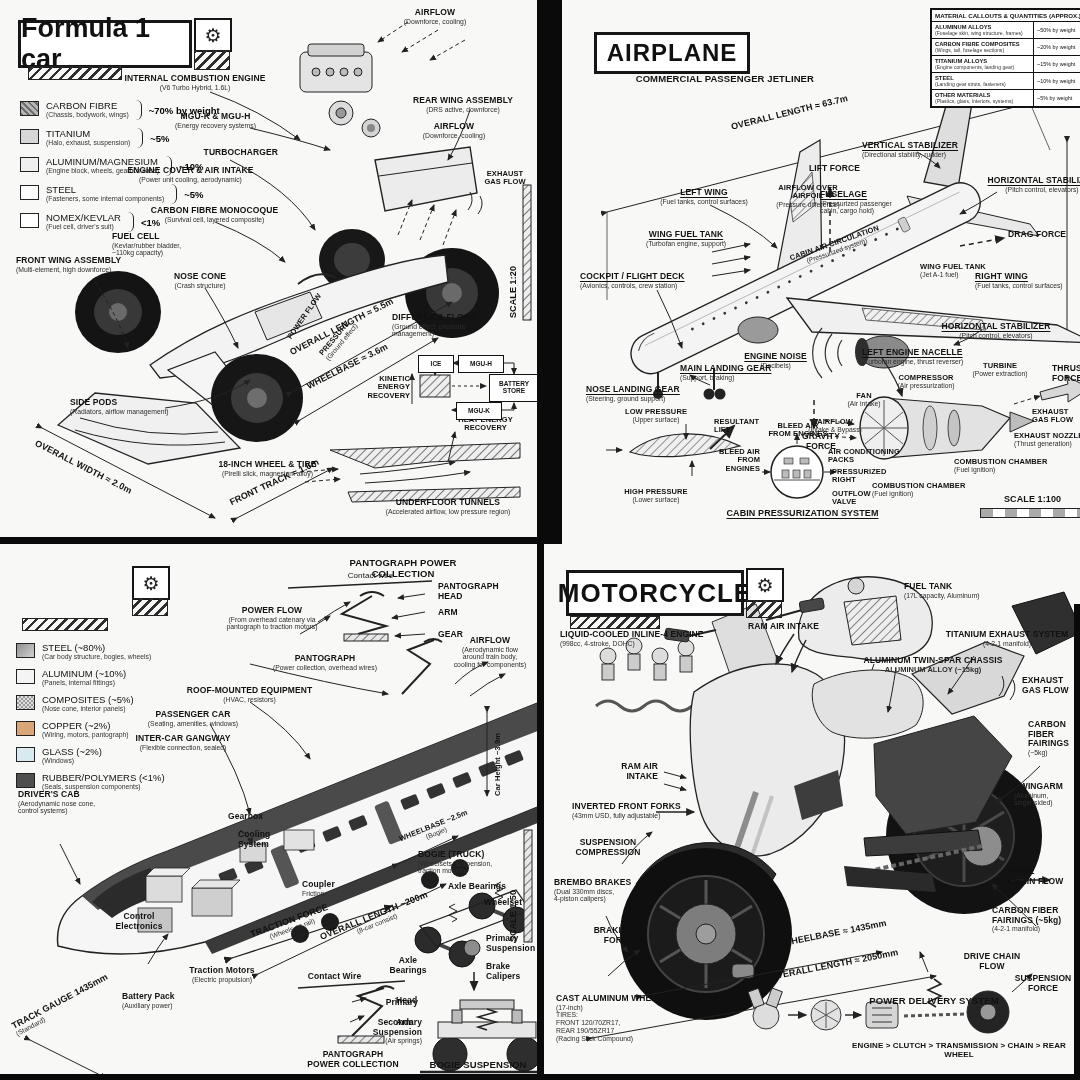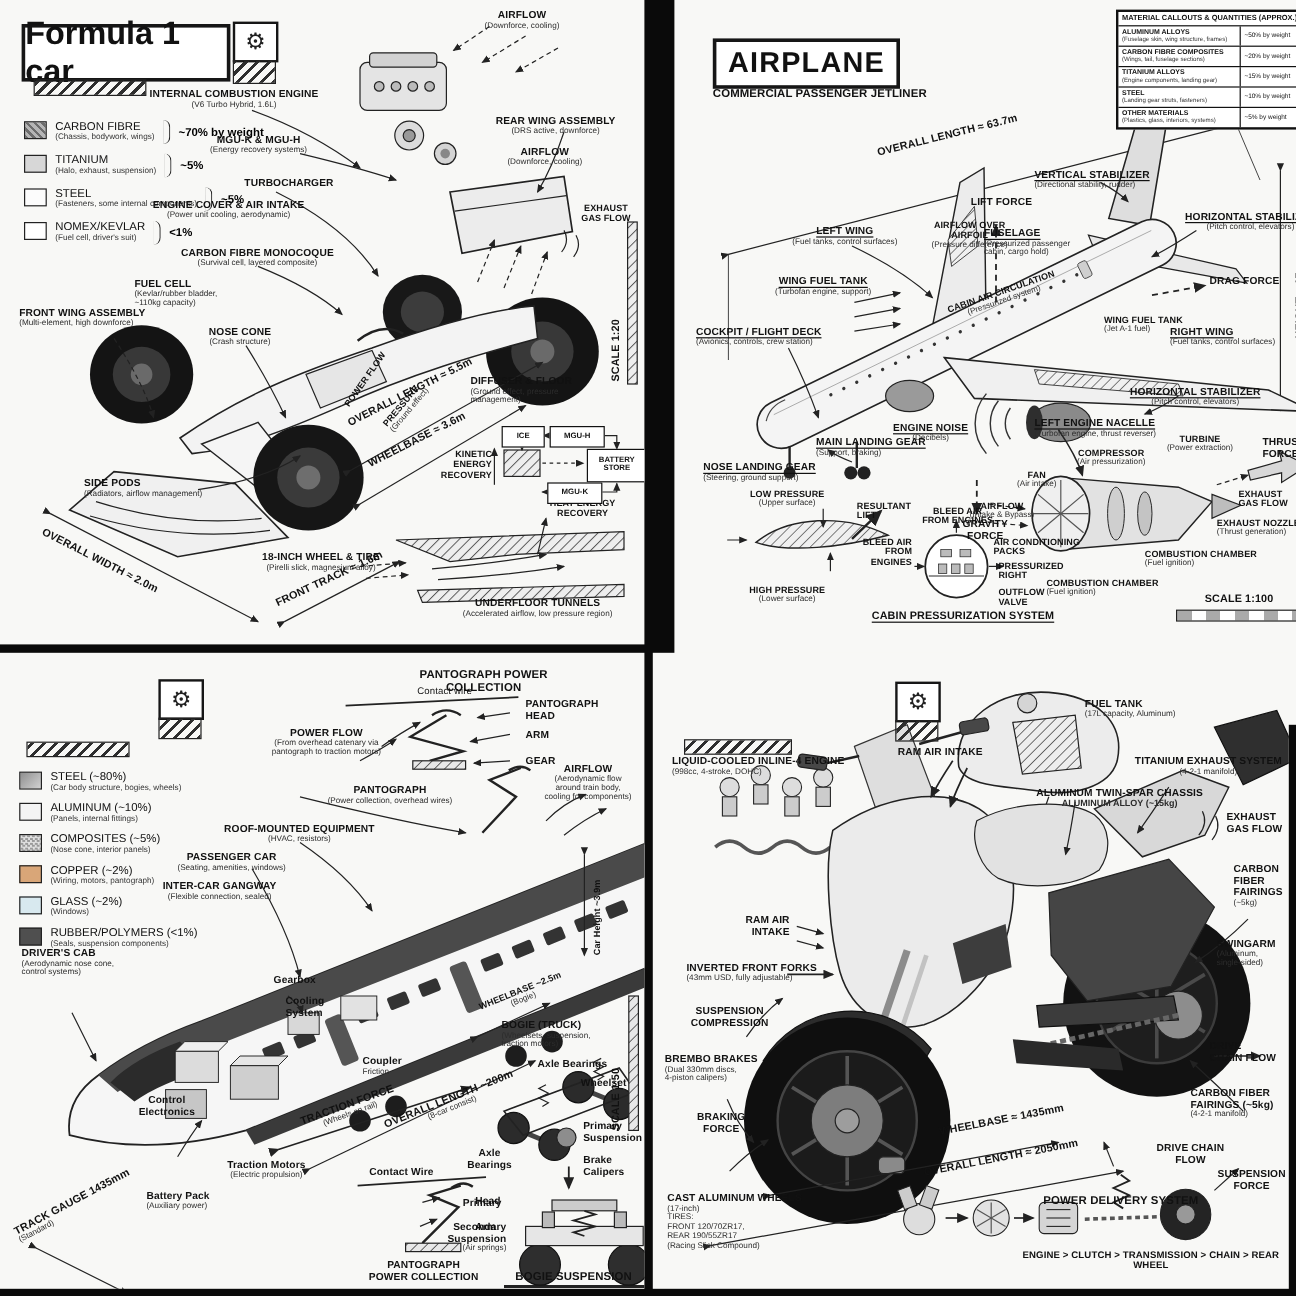--- a/index.html
+++ b/index.html
@@ -184,20 +184,29 @@
           <span class="lv">~70% by weight</span>
         </div>
     <div class="lrow">
           <span class="sw sw-ti"></span>
           <span class="lt">
             <b>TITANIUM</b>
             <i>(Halo, exhaust, suspension)</i>
           </span>
           <span class="brk"></span>
           <span class="lv">~5%</span>
+        </div>
+    <div class="lrow">
+          <span class="sw sw-al"></span>
+          <span class="lt">
+            <b>ALUMINUM/MAGNESIUM</b>
+            <i>(Engine block, wheels, gearbox case)</i>
+          </span>
+          <span class="brk"></span>
+          <span class="lv">~10%</span>
         </div>
     <div class="lrow">
           <span class="sw sw-st"></span>
           <span class="lt">
             <b>STEEL</b>
             <i>(Fasteners, some internal components)</i>
           </span>
           <span class="brk"></span>
           <span class="lv">~5%</span>
         </div>
@@ -437,21 +446,21 @@
     <path d="M435,192 Q415,205 398,214" fill="none" stroke="#222" marker-end="url(#apah)"></path>
     <path d="M95,290 Q110,320 120,348" fill="none" stroke="#222" marker-end="url(#apah)"></path>
     <path d="M148,385 Q135,380 128,375" fill="none" stroke="#222" marker-end="url(#apah)"></path>
     <path d="M320,358 Q335,380 340,396" fill="none" stroke="#222" stroke-width="1.3" marker-end="url(#apah)"></path>
     <path d="M420,330 Q405,340 392,345" fill="none" stroke="#222" marker-end="url(#apah)"></path>
   </svg>
 
   <div class="tbox" style="left:32px;top:32px;width:150px;height:36px;font-size:24px;letter-spacing:1px;">
         <span>AIRPLANE</span>
       </div>
-  <div class="lbl" style="left:32px;top:74px;width:220px;">
+  <div class="lbl" style="left:32px;top:74px;width:220px;text-align:right;">
         <b style="font-size:9.5px;">COMMERCIAL PASSENGER JETLINER</b>
       </div>
 
   <div class="mtbl" style="right:6px;top:8px;width:152px;">
     <div class="hd">MATERIAL CALLOUTS &amp; QUANTITIES (APPROX.)</div>
     <div class="row">
           <span class="nm">
             <b>ALUMINUM ALLOYS</b>
             <i>(Fuselage skin, wing structure, frames)</i>
           </span>
@@ -1056,20 +1065,23 @@
     <path d="M120,228 L142,234" stroke="#222" marker-end="url(#mcah)"></path>
     <path d="M120,240 L142,246" stroke="#222" marker-end="url(#mcah)"></path>
     <path d="M112,268 L150,268" stroke="#222" stroke-width="1.3" marker-end="url(#mcah)"></path>
     <path d="M78,320 Q92,300 108,288" fill="none" stroke="#222" marker-end="url(#mcah)"></path>
     <path d="M62,372 Q70,392 84,408" fill="none" stroke="#222" marker-end="url(#mcah)"></path>
     <path d="M64,432 Q80,416 96,406" fill="none" stroke="#222" marker-end="url(#mcah)"></path>
     <path d="M496,222 Q474,244 452,258" fill="none" stroke="#222" marker-end="url(#mcah)"></path>
     <path d="M492,382 Q470,360 448,340" fill="none" stroke="#222" marker-end="url(#mcah)"></path>
   </svg>
 
+  <div class="tbox" style="left:22px;top:26px;width:172px;height:40px;font-size:26px;letter-spacing:1px;">
+        <span>MOTORCYCLE</span>
+      </div>
   <div class="gbox" style="left:202px;top:24px;width:34px;height:30px;">
         <span>⚙</span>
       </div>
   <div class="hbar" style="left:202px;top:56px;width:34px;height:16px;"></div>
   <div class="hbar" style="left:26px;top:72px;width:88px;height:11px;"></div>
 
   <div class="lbl" style="left:360px;top:38px;width:140px;">
         <b>FUEL TANK</b>
         <i>(17L capacity, Aluminum)</i>
       </div>
@@ -1113,21 +1125,21 @@
       </div>
   <div class="lbl c" style="left:18px;top:294px;width:92px;">
         <b>SUSPENSION
 COMPRESSION</b>
       </div>
   <div class="lbl" style="left:10px;top:334px;width:100px;">
         <b>BREMBO BRAKES</b>
         <i>(Dual 330mm discs,
 4-piston calipers)</i>
       </div>
-  <div class="lbl c" style="left:24px;top:382px;width:66px;">
+  <div class="lbl c" style="left:24px;top:382px;width:66px;text-align:right;">
         <b>BRAKING
 FORCE</b>
       </div>
   <div class="lbl" style="left:464px;top:302px;width:72px;margin-top:21px;">
         <b>DRIVE
 CHAIN FLOW</b>
       </div>
   <div class="lbl" style="left:448px;top:362px;width:88px;">
         <b>CARBON FIBER
 FAIRINGS (~5kg)</b>

